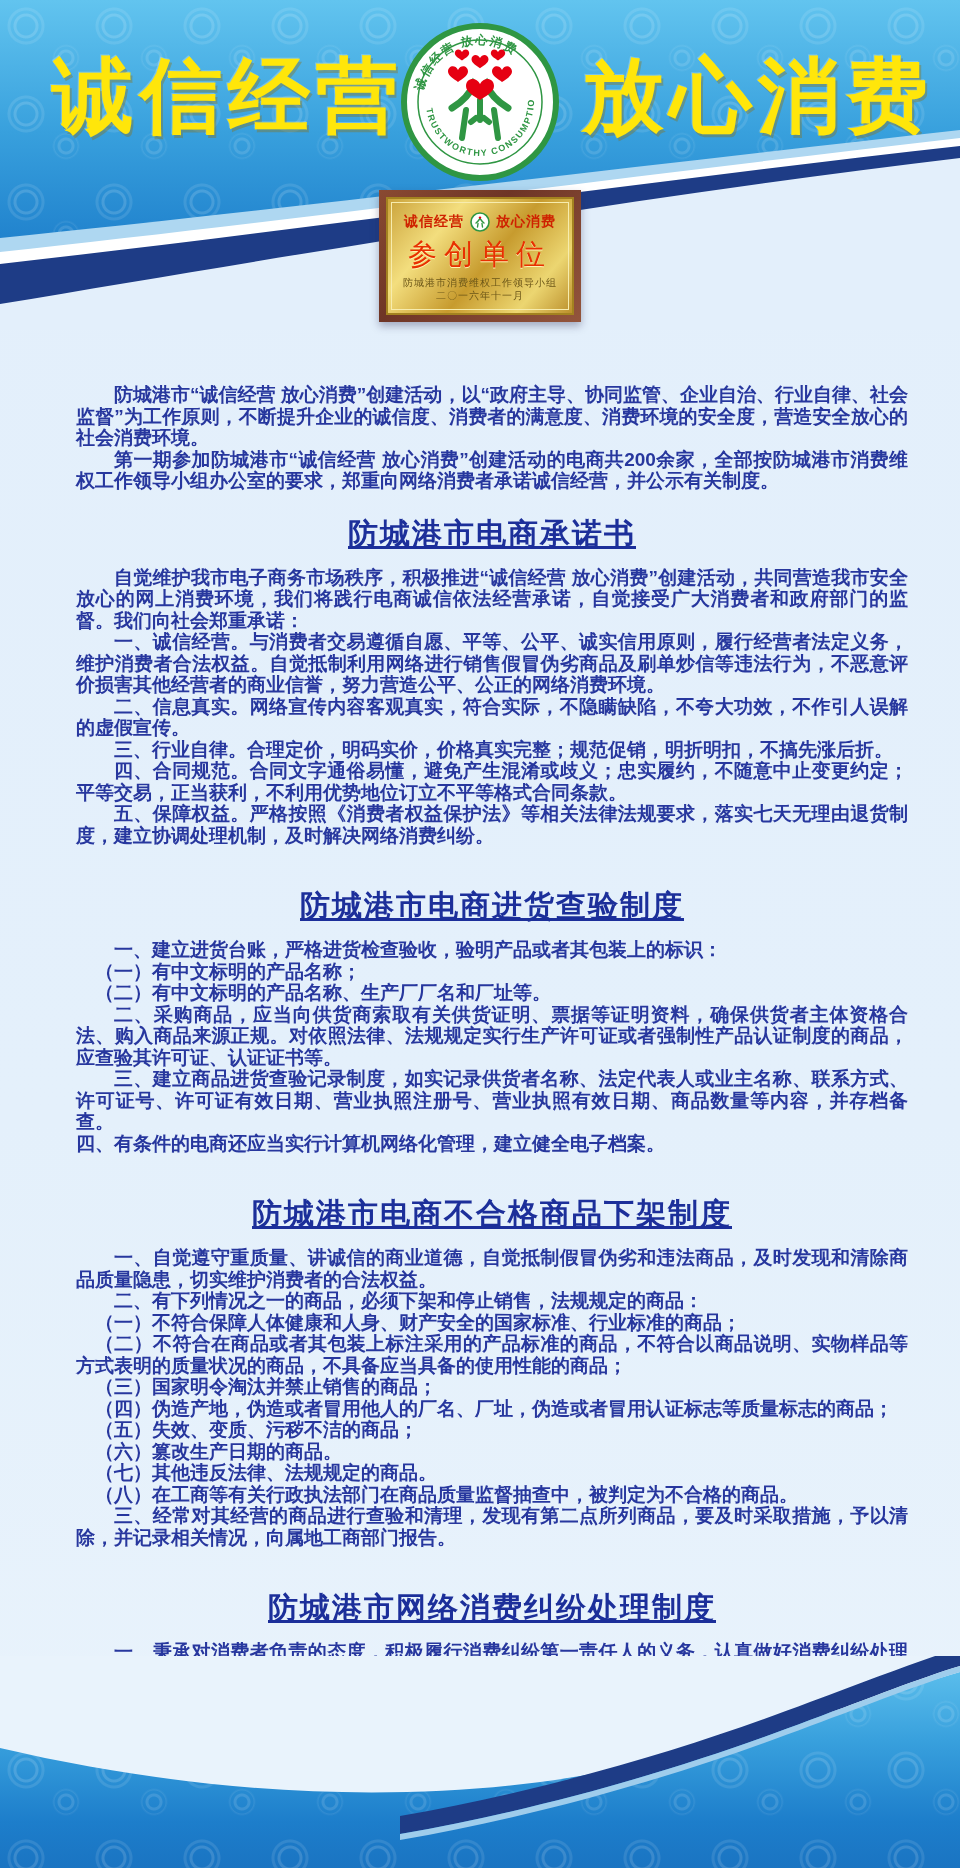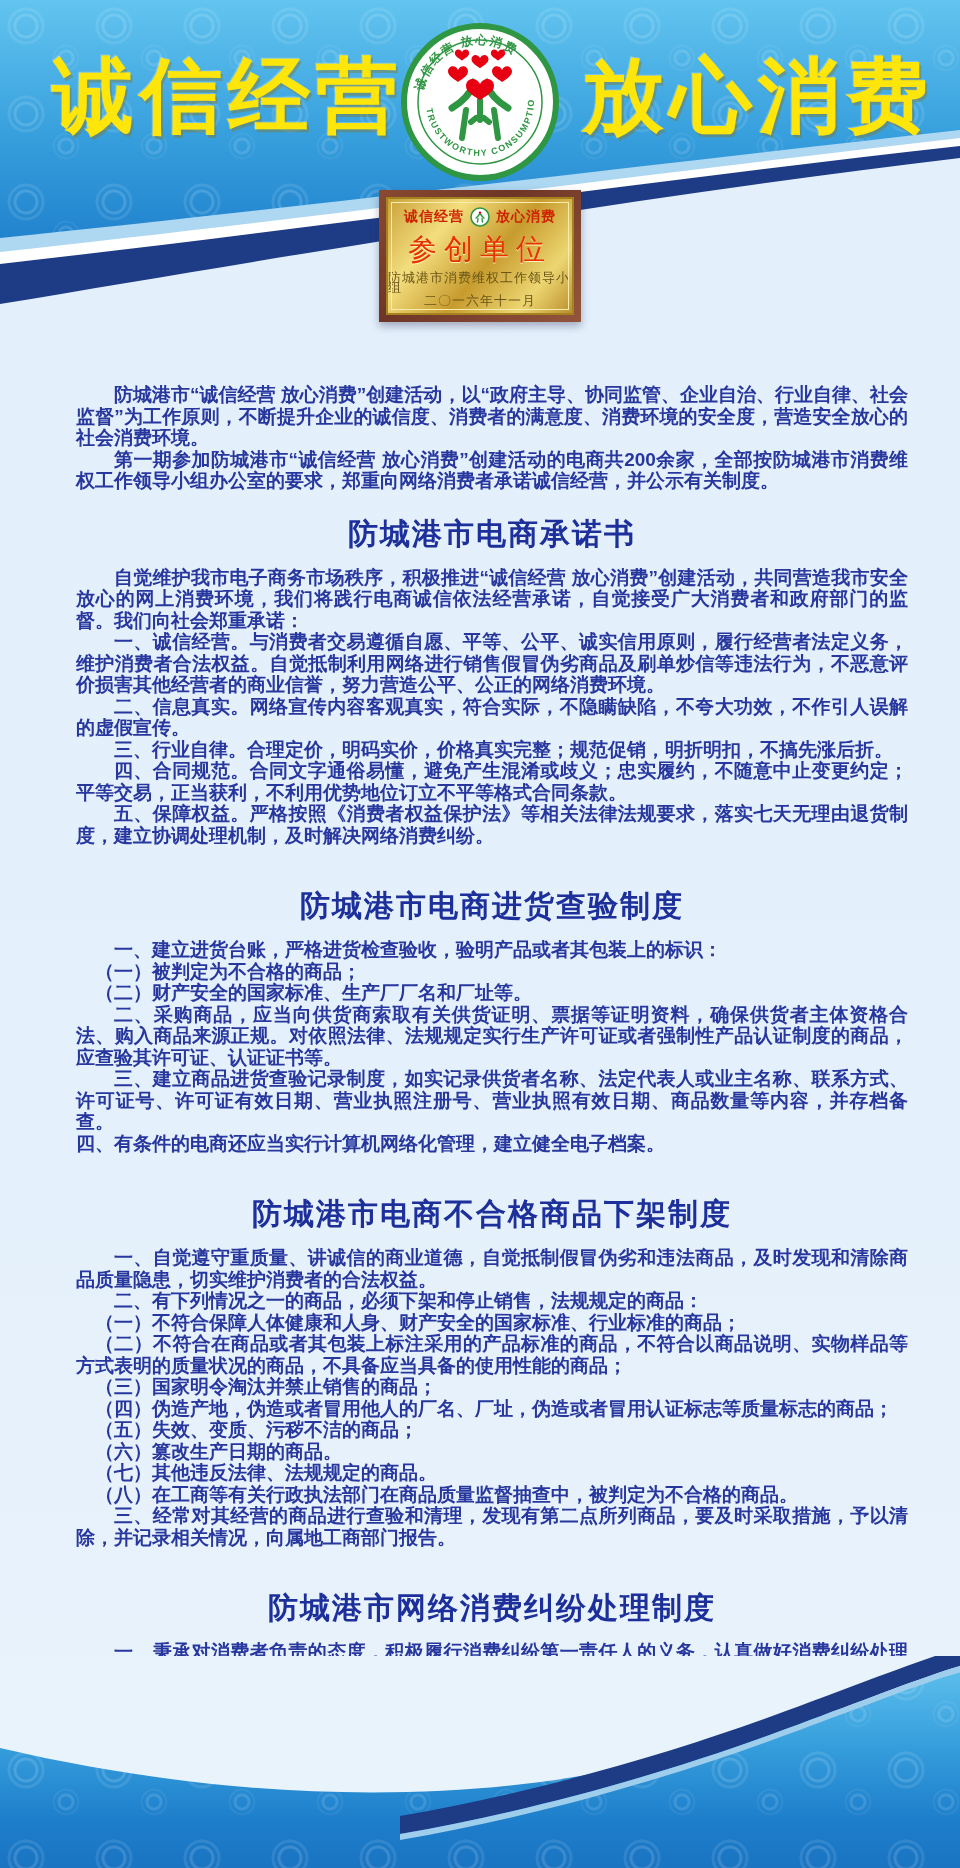--- a/index.html
+++ b/index.html
@@ -37,33 +37,33 @@
   }
   .plaque-inner{
     width:100%;height:100%;box-sizing:border-box;
     background:linear-gradient(130deg,#caa23a 0%,#f3de7e 28%,#c79b2e 55%,#ecd671 80%,#bb8f2c 100%);
     border:2px solid #a3821f;outline:1px solid #f7ecae;outline-offset:-6px;
     display:flex;flex-direction:column;align-items:center;justify-content:center;gap:3px;
   }
   .plaque-row1{display:flex;align-items:center;gap:6px;color:#cf2200;font-weight:bold;font-size:14px;letter-spacing:1px;}
   .plaque-logo{width:20px;height:20px;display:block;}
   .plaque-title{color:#e83000;font-weight:normal;font-size:29px;letter-spacing:7px;text-shadow:0 1px 0 #fff3b0;}
-  .plaque-issuer,.plaque-date{color:#6b5618;font-size:13px;letter-spacing:1px;line-height:10px;}
+  .plaque-issuer,.plaque-date{color:#6b5618;font-size:10px;letter-spacing:1px;line-height:10px;}
   
   .content{position:absolute;top:384px;left:0;width:960px;box-sizing:border-box;padding:0 52px 0 76px;}
   .bp{
     margin:0;color:#27379e;font-size:19px;line-height:21.5px;
     text-align:justify;font-weight:bold;
   }
   .ind2{text-indent:2em;}
   .ind1{text-indent:1em;}
   .ind0{text-indent:0;}
   .sec-title{
     margin:22px 0 12px 0;text-align:center;color:#1c2f9a;
-    font-size:30px;font-weight:bold;letter-spacing:2px;
+    font-size:30px;font-weight:bold;letter-spacing:2px;text-decoration:underline;
   }
   .sec-title.mt-lg{margin-top:40px;text-align:center;}
   
   .footer{position:absolute;bottom:0;left:0;width:960px;height:212px;}
   .footer-curves{position:absolute;left:0;top:0;width:960px;height:212px;display:block;}
   svg text{font-family:"Liberation Sans","DejaVu Sans",sans-serif;}
 </style>
 </head>
 <body>
 
@@ -134,22 +134,22 @@
   <h2 class="sec-title">防城港市电商承诺书</h2>
   <p class="bp ind2">自觉维护我市电子商务市场秩序，积极推进“诚信经营 放心消费”创建活动，共同营造我市安全放心的网上消费环境，我们将践行电商诚信依法经营承诺，自觉接受广大消费者和政府部门的监督。我们向社会郑重承诺：</p>
   <p class="bp ind2">一、诚信经营。与消费者交易遵循自愿、平等、公平、诚实信用原则，履行经营者法定义务，维护消费者合法权益。自觉抵制利用网络进行销售假冒伪劣商品及刷单炒信等违法行为，不恶意评价损害其他经营者的商业信誉，努力营造公平、公正的网络消费环境。</p>
   <p class="bp ind2">二、信息真实。网络宣传内容客观真实，符合实际，不隐瞒缺陷，不夸大功效，不作引人误解的虚假宣传。</p>
   <p class="bp ind2">三、行业自律。合理定价，明码实价，价格真实完整；规范促销，明折明扣，不搞先涨后折。</p>
   <p class="bp ind2">四、合同规范。合同文字通俗易懂，避免产生混淆或歧义；忠实履约，不随意中止变更约定；平等交易，正当获利，不利用优势地位订立不平等格式合同条款。</p>
   <p class="bp ind2">五、保障权益。严格按照《消费者权益保护法》等相关法律法规要求，落实七天无理由退货制度，建立协调处理机制，及时解决网络消费纠纷。</p>
 
   <h2 class="sec-title mt-lg">防城港市电商进货查验制度</h2>
   <p class="bp ind2">一、建立进货台账，严格进货检查验收，验明产品或者其包装上的标识：</p>
-  <p class="bp ind1">（一）被判定为不合格的商品；</p>
-  <p class="bp ind1">（二）财产安全的国家标准、生产厂厂名和厂址等。</p>
+  <p class="bp ind1">（一）有中文标明的产品名称；</p>
+  <p class="bp ind1">（二）有中文标明的产品名称、生产厂厂名和厂址等。</p>
   <p class="bp ind2">二、采购商品，应当向供货商索取有关供货证明、票据等证明资料，确保供货者主体资格合法、购入商品来源正规。对依照法律、法规规定实行生产许可证或者强制性产品认证制度的商品，应查验其许可证、认证证书等。</p>
   <p class="bp ind2">三、建立商品进货查验记录制度，如实记录供货者名称、法定代表人或业主名称、联系方式、许可证号、许可证有效日期、营业执照注册号、营业执照有效日期、商品数量等内容，并存档备查。</p>
   <p class="bp ind0">四、有条件的电商还应当实行计算机网络化管理，建立健全电子档案。</p>
 
   <h2 class="sec-title mt-lg">防城港市电商不合格商品下架制度</h2>
   <p class="bp ind2">一、自觉遵守重质量、讲诚信的商业道德，自觉抵制假冒伪劣和违法商品，及时发现和清除商品质量隐患，切实维护消费者的合法权益。</p>
   <p class="bp ind2">二、有下列情况之一的商品，必须下架和停止销售，法规规定的商品：</p>
   <p class="bp ind1">（一）不符合保障人体健康和人身、财产安全的国家标准、行业标准的商品；</p>
   <p class="bp ind1">（二）不符合在商品或者其包装上标注采用的产品标准的商品，不符合以商品说明、实物样品等方式表明的质量状况的商品，不具备应当具备的使用性能的商品；</p>
   <p class="bp ind1">（三）国家明令淘汰并禁止销售的商品；</p>

